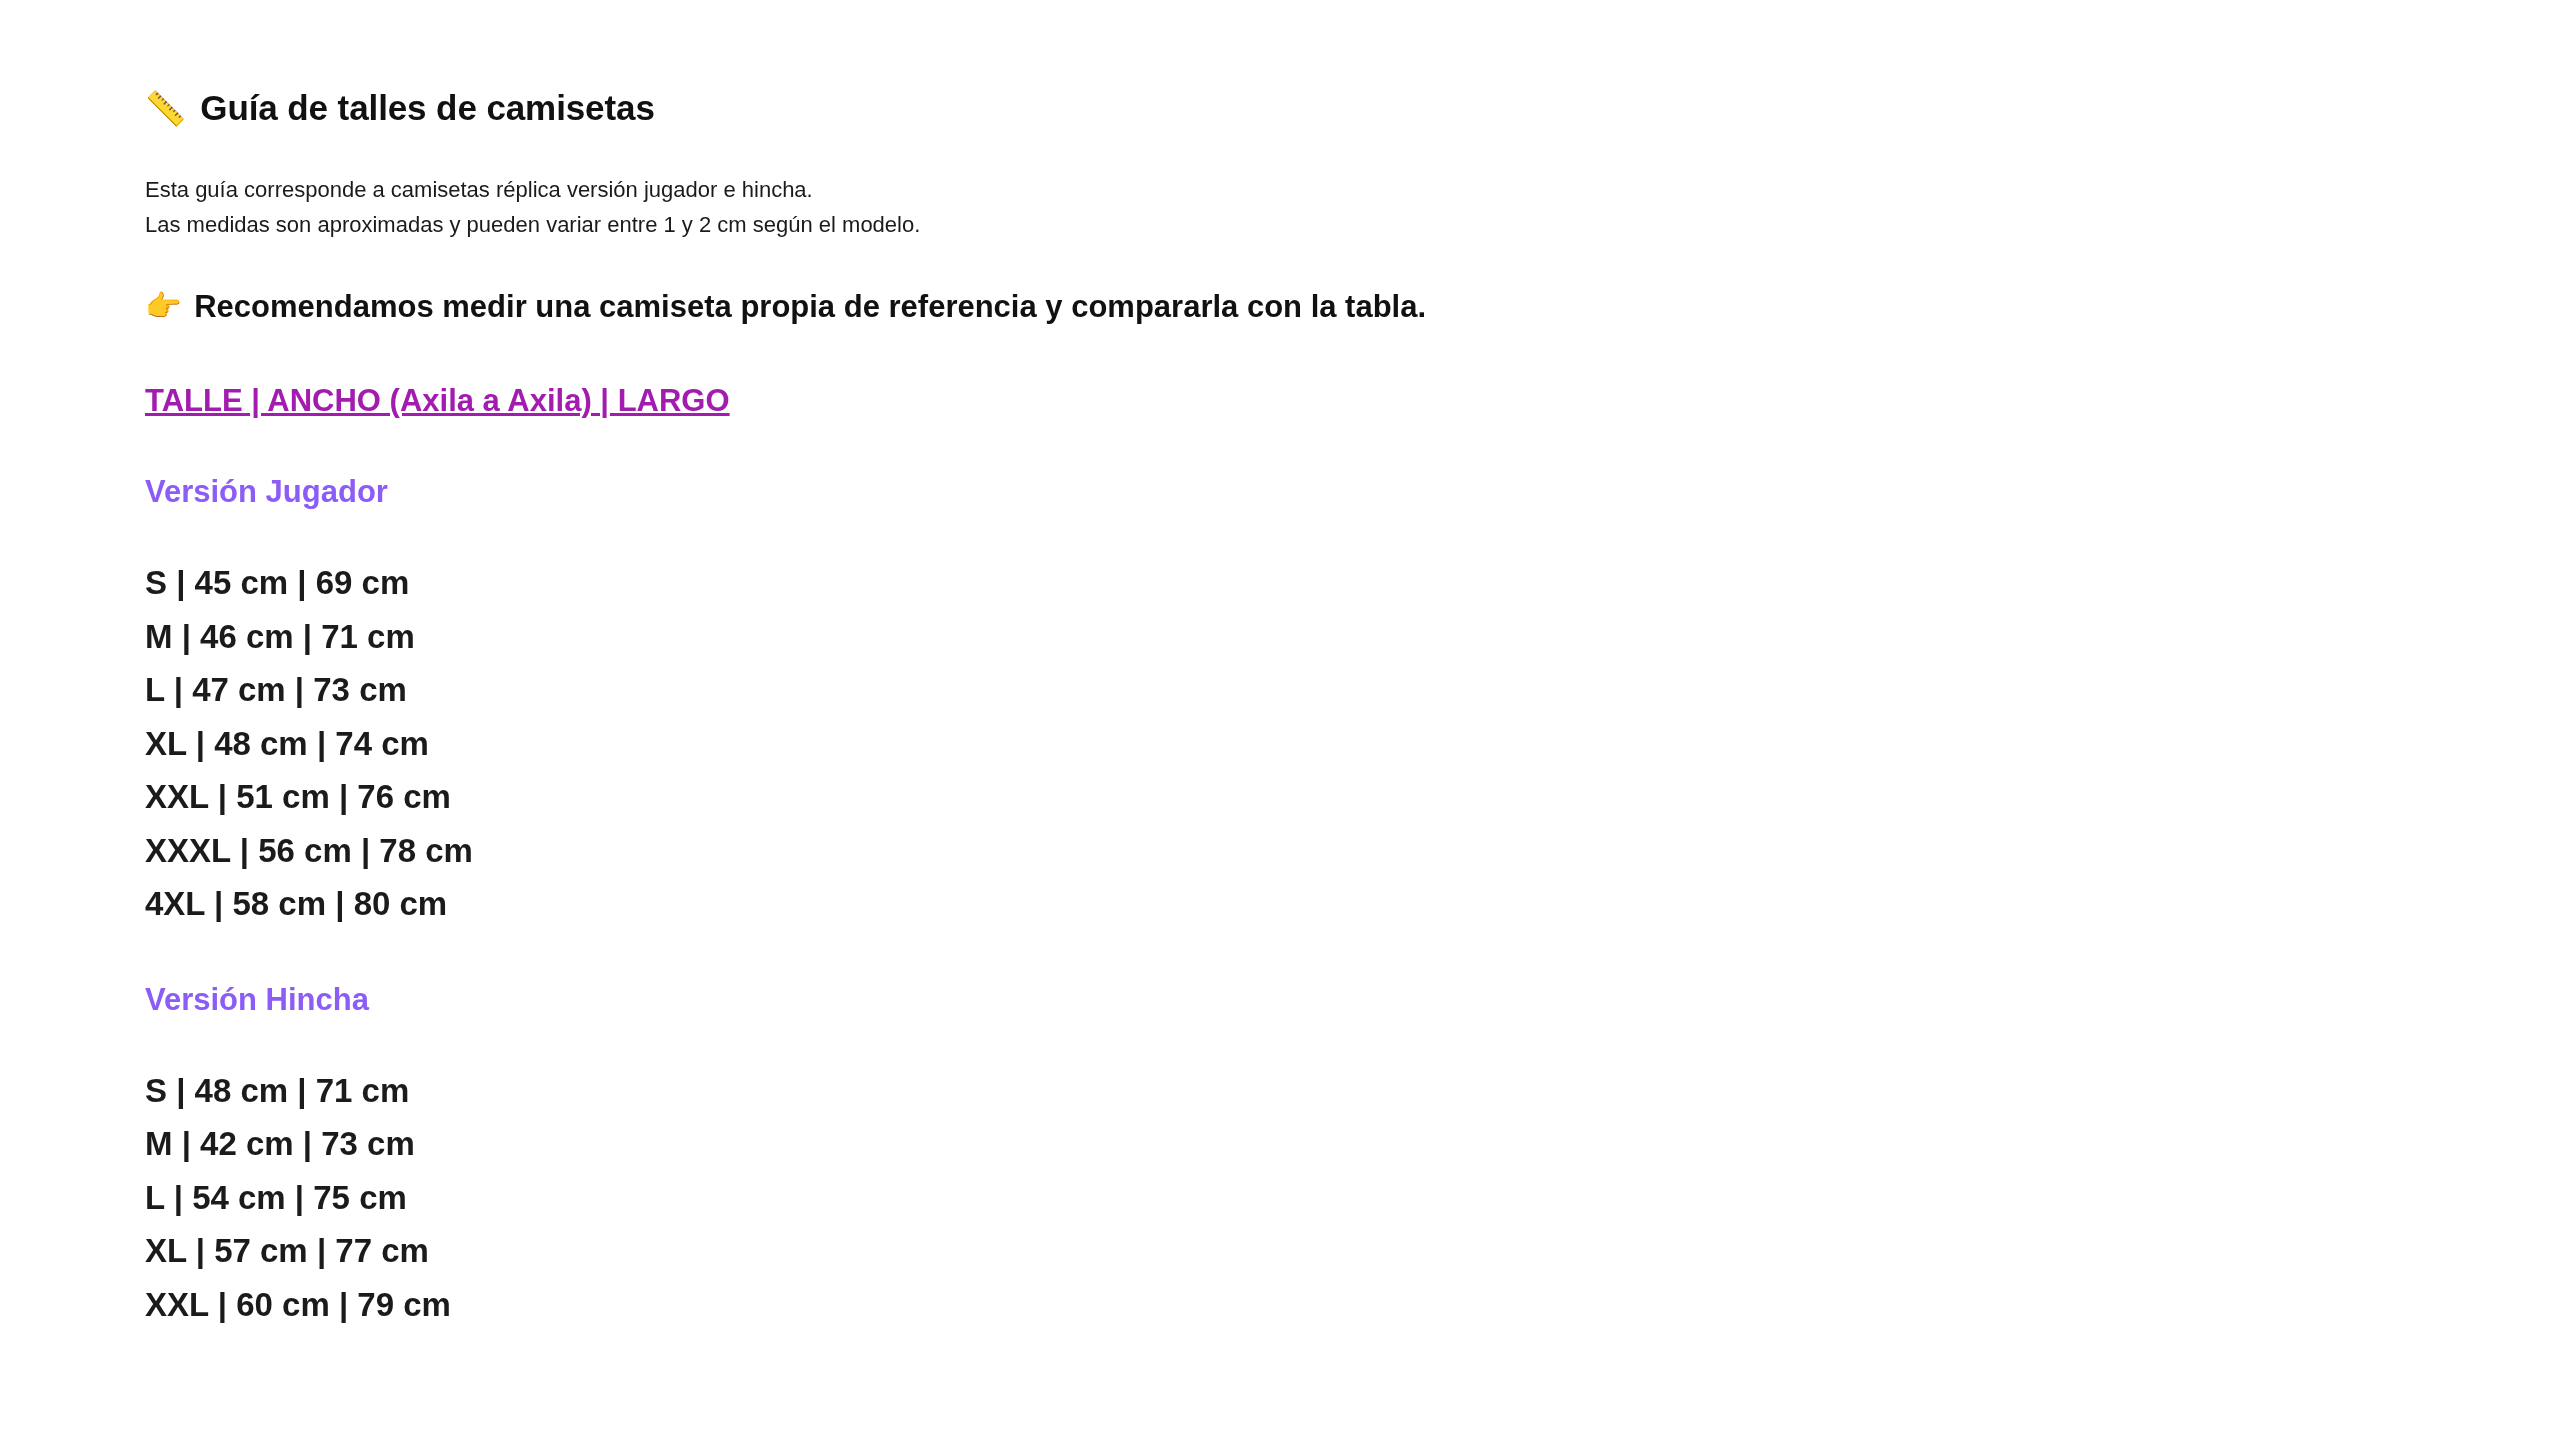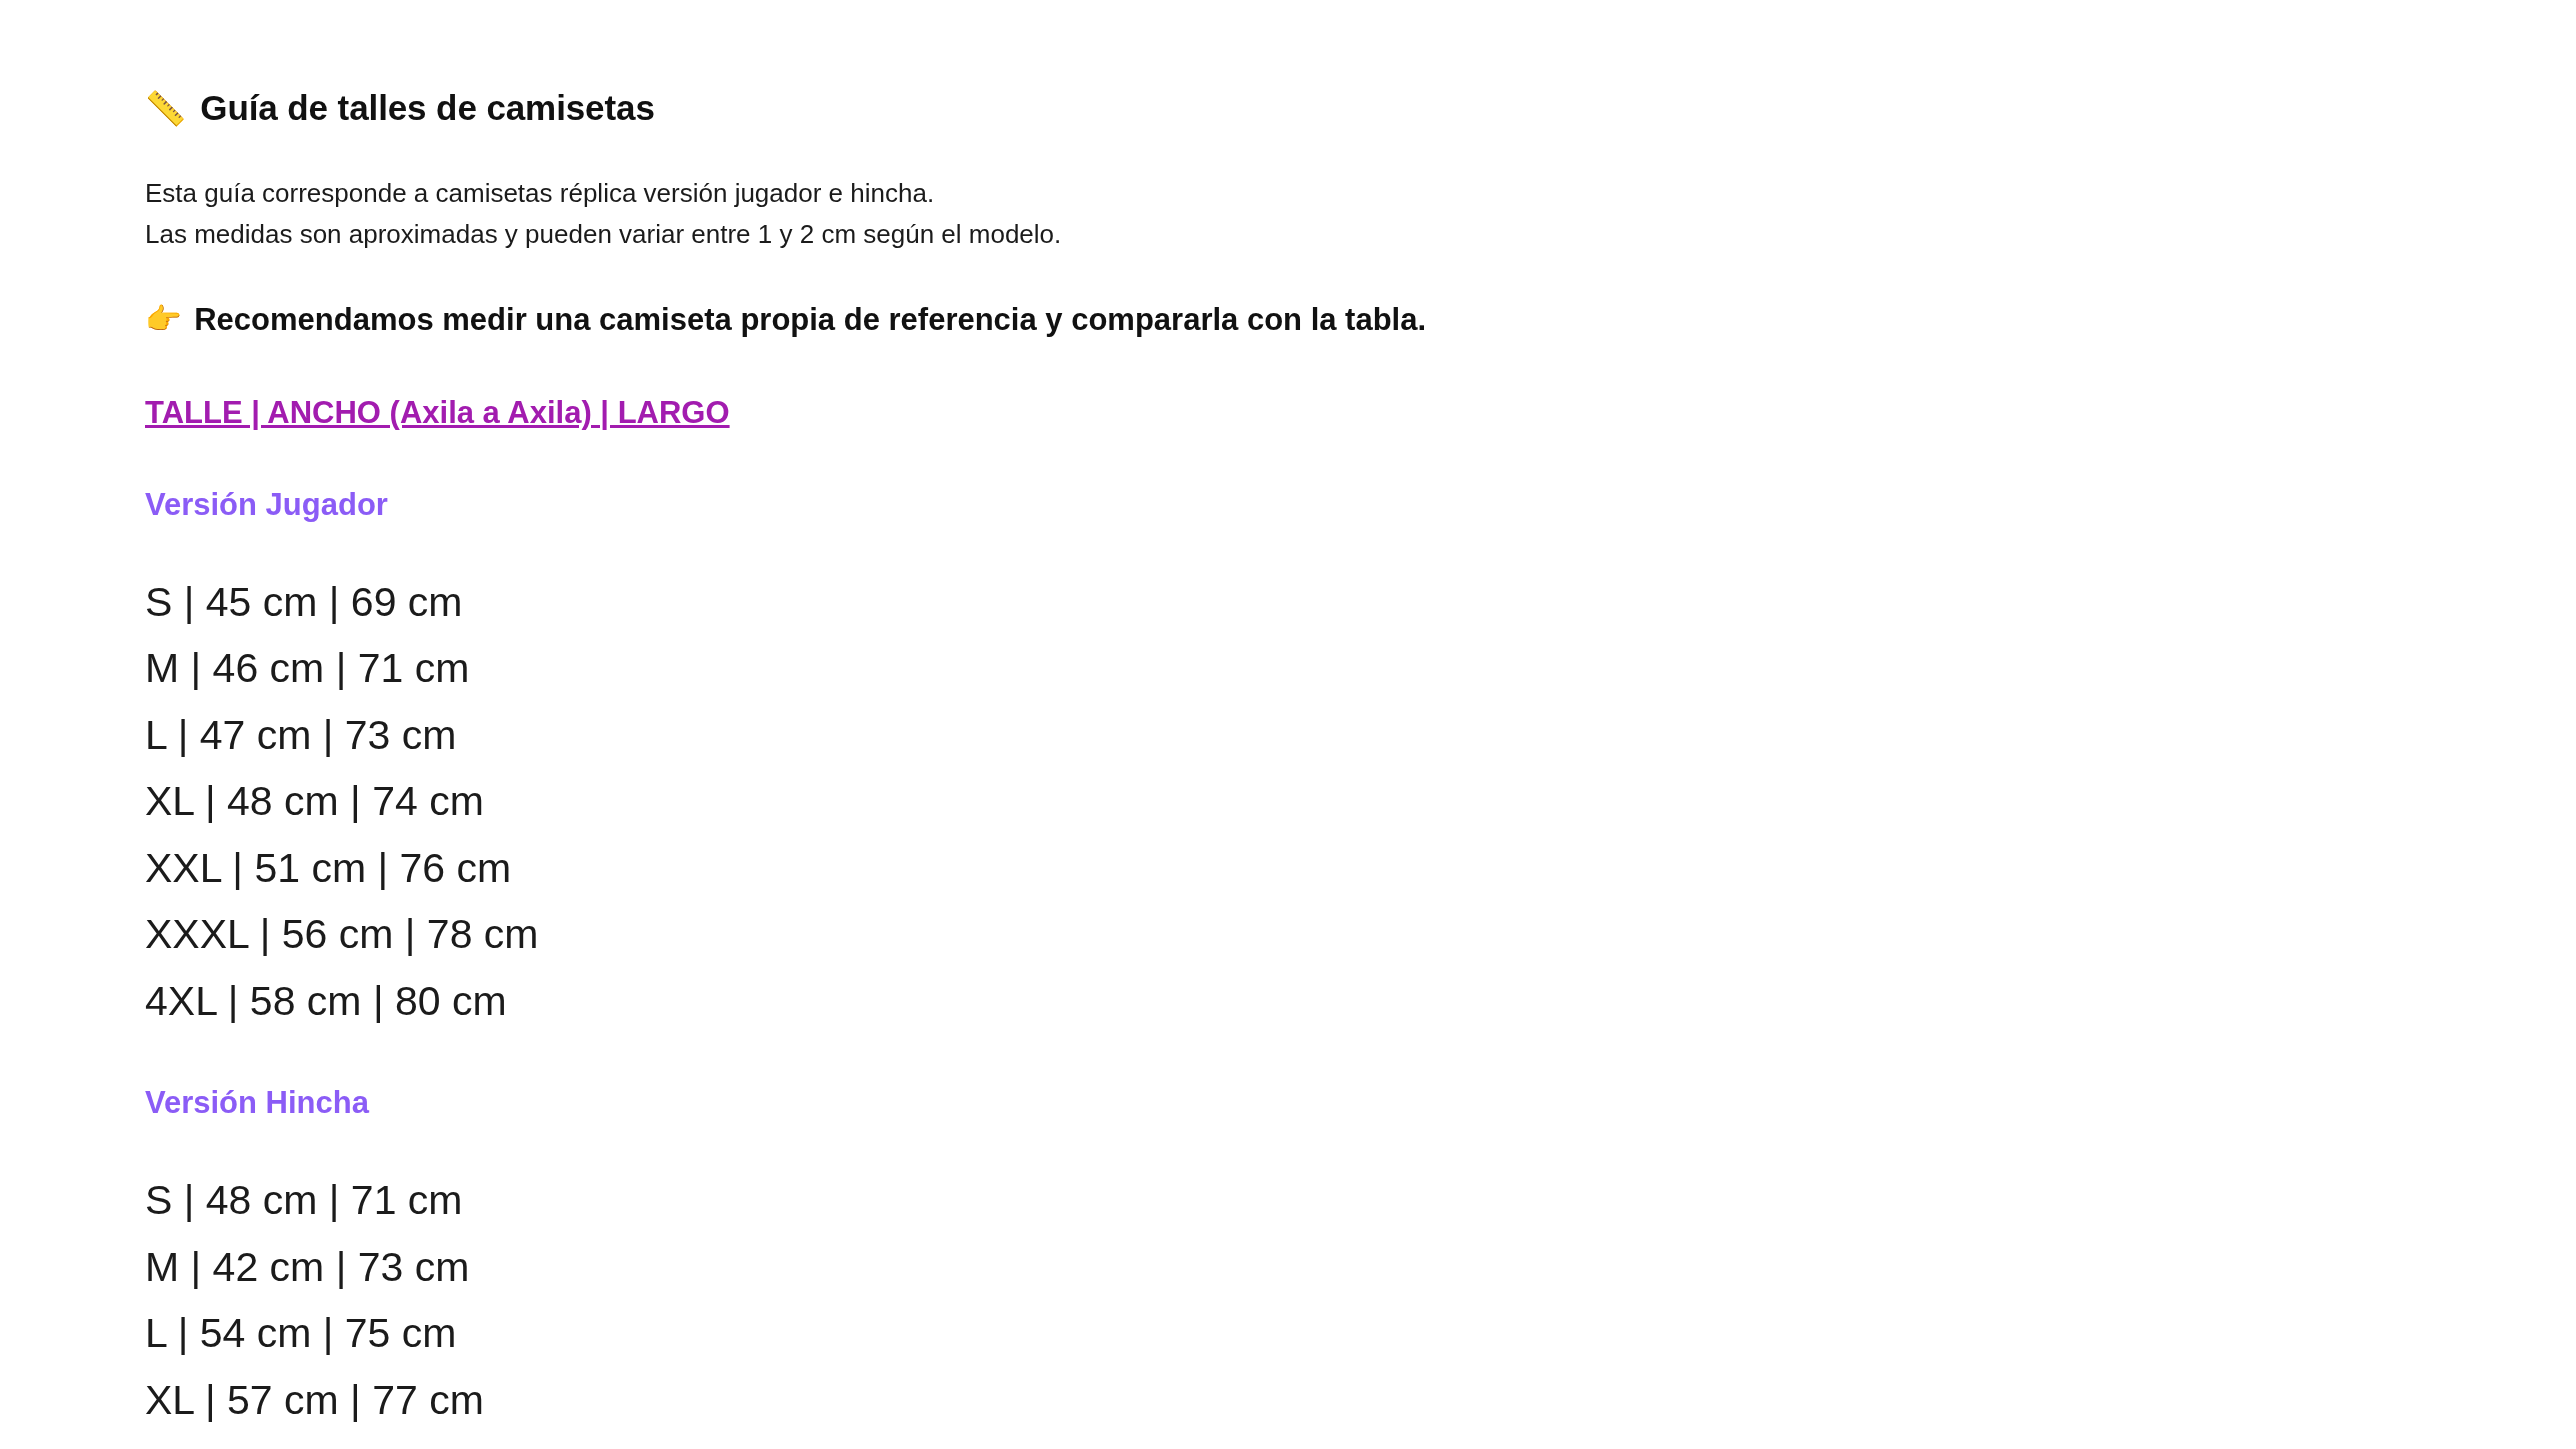--- a/index.html
+++ b/index.html
@@ -36,21 +36,21 @@
   }
   .guide-title .emoji {
     font-size: 33px;
     line-height: 1;
     display: inline-block;
     transform: translateY(0.9px);
   }
 
   
   .intro {
-    font-size: 26px;
+    font-size: 22px;
     line-height: 1.58;
     font-weight: 400;
     color: #1b1b1b;
     margin: 0 0 43px 0;
   }
   .intro .line {
     display: block;
     white-space: pre;
   }
 
@@ -93,22 +93,22 @@
     line-height: 1.4;
     color: #8b5cf6;
     margin: 0 0 43px 0;
   }
   .size-list {
     list-style: none;
     margin: 0;
     padding: 0;
   }
   .size-list li {
-    font-size: 41px;
-    font-weight: 400;
+    font-size: 33px;
+    font-weight: 700;
     line-height: 1.62;
     color: #1b1b1b;
     white-space: pre;
   }
 </style>
 </head>
 <body>
 
 <div class="page">
 

